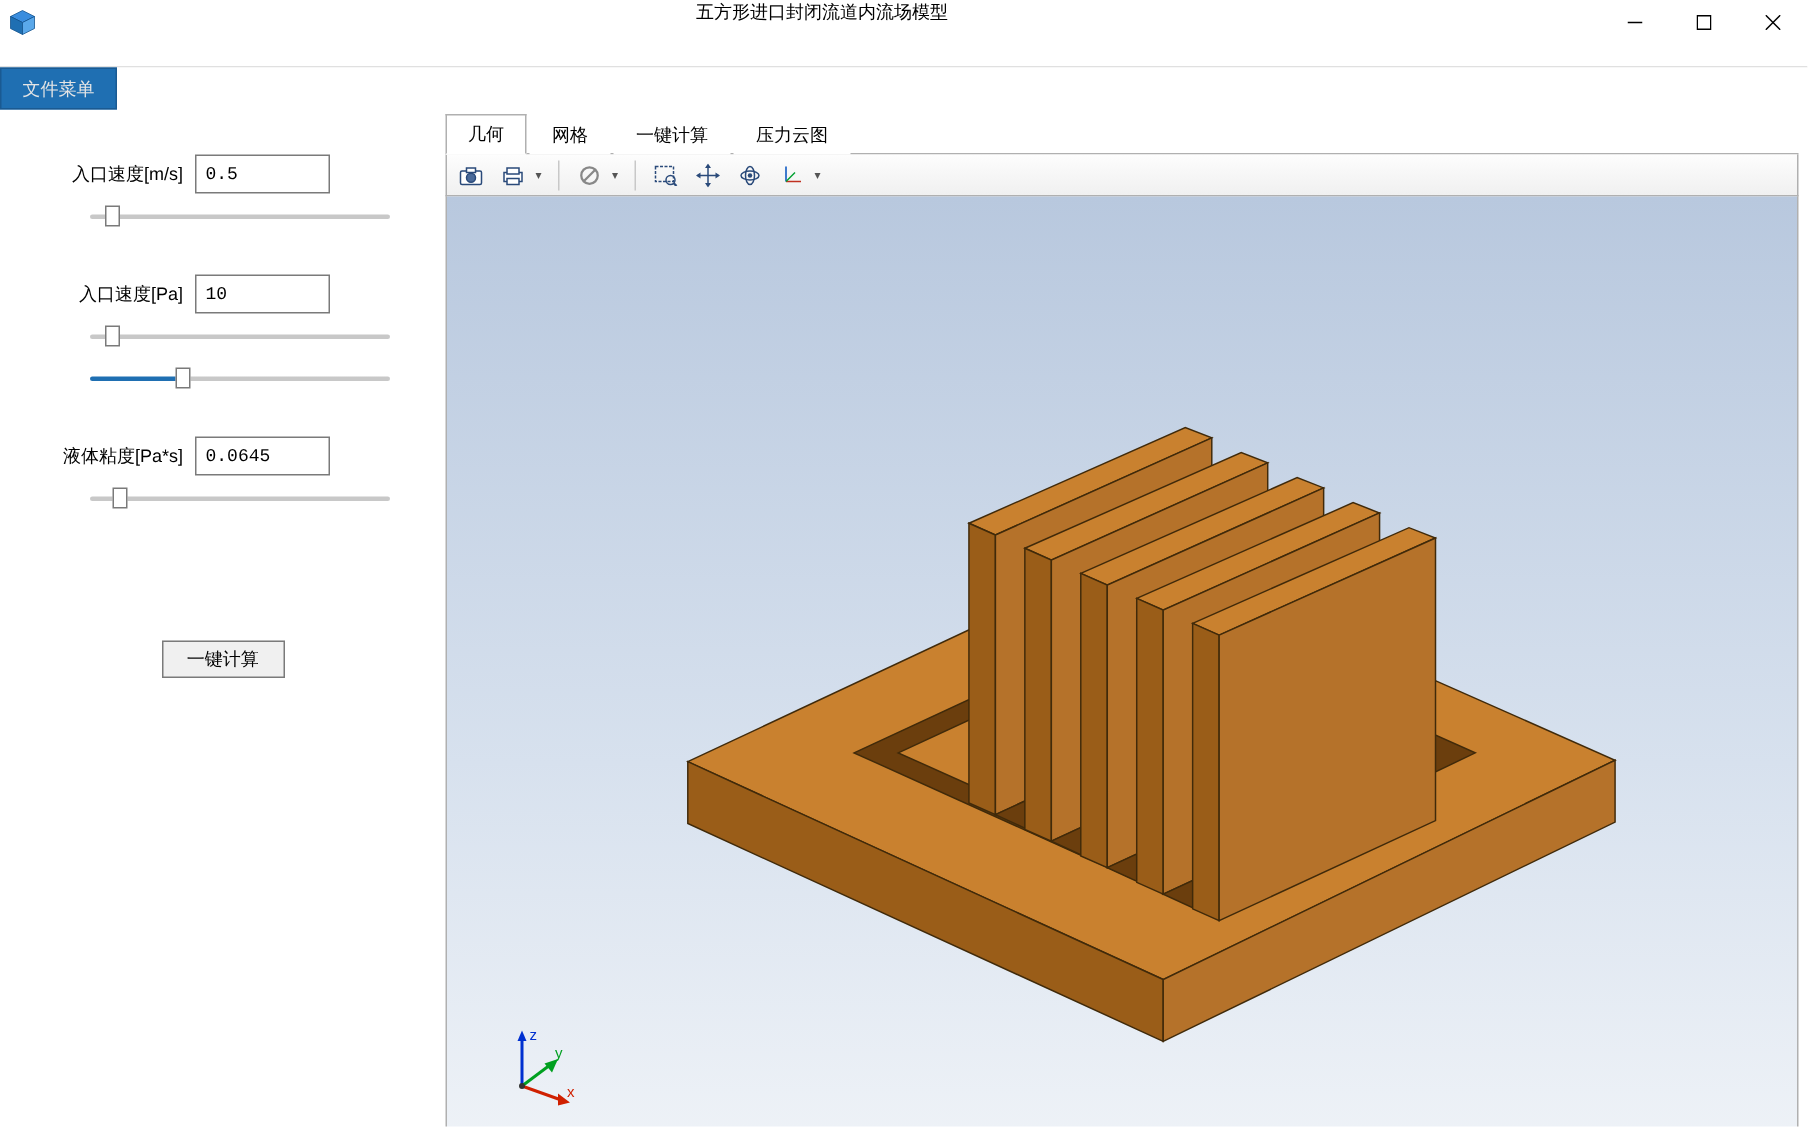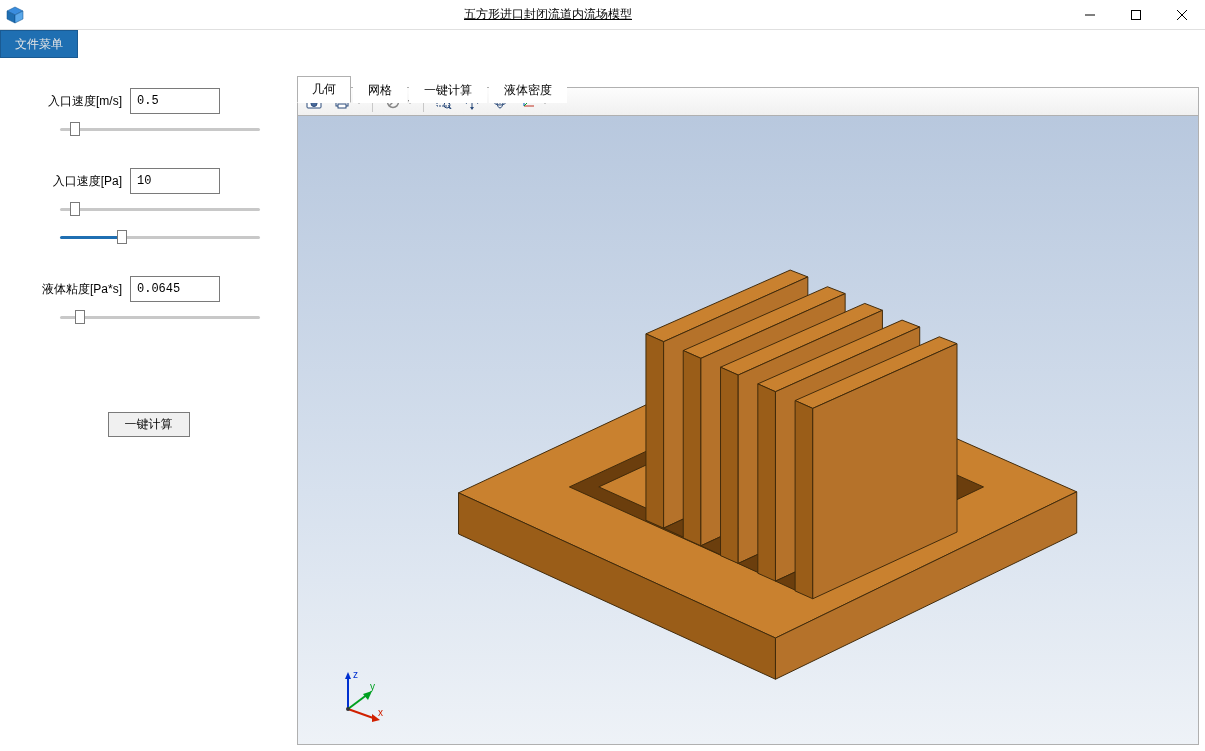--- a/index.html
+++ b/index.html
@@ -1,19 +1,19 @@
 <!DOCTYPE html>
 <html><head>
 <meta charset="utf-8">
 <style>
   * { box-sizing: border-box; margin: 0; padding: 0; }
   html, body { width: 1205px; height: 751px; font-family: "Microsoft YaHei", "Segoe UI", sans-serif; font-size: 12px; background: #fff; overflow: hidden; }
 
   
-  .titlebar { height: 30px; background: #fff; display: flex; align-items: center; border-bottom: 1px solid #e0e0e0; text-decoration: underline; }
+  .titlebar { height: 45px; background: #fff; display: flex; border-bottom: 1px solid #e0e0e0; }
   .titlebar .app-icon { width: 29px; height: 30px; display: flex; align-items: center; justify-content: center; }
   .titlebar .title { flex: 1; text-align: center; font-size: 12px; color: #000; }
   .titlebar .controls { display: flex; }
   .titlebar .controls .btn { width: 46px; height: 30px; display: flex; align-items: center; justify-content: center; color: #000; }
 
   
   .menubar { height: 28px; background: #fff; display: flex; align-items: stretch; }
   .menubar .menu-item { background: #1f6fb2; color: #e5e5e5; padding: 0 14px; display: flex; align-items: center; font-size: 12px; border: 1px solid #1a5a92; }
 
   
@@ -30,21 +30,21 @@
   input[type=range] { -webkit-appearance: none; height: 4px; background: transparent; }
   input[type=range]::-webkit-slider-runnable-track { height: 3px; background: #c8c8c8; border-radius: 2px; }
   input[type=range].partial::-webkit-slider-runnable-track { background: linear-gradient(to right, #1f6fb2 0%, #1f6fb2 var(--pct,0%), #c8c8c8 var(--pct,0%), #c8c8c8 100%); }
   input[type=range]::-webkit-slider-thumb { -webkit-appearance: none; width: 10px; height: 14px; background: #fff; border: 1px solid #7a7a7a; margin-top: -6px; }
   .compute-row { margin-top: 76px; display: flex; justify-content: center; }
   .compute-btn { padding: 3px 16px; border: 1px solid #7a7a7a; background: #f0f0f0; font-size: 12px; }
 
   
   .right-panel { flex: 1; display: flex; flex-direction: column; padding-top: 6px; padding-right: 6px; padding-bottom: 6px; }
   .tabs { height: 24px; display: flex; align-items: flex-end; border-bottom: 1px solid #b0b0b0; }
-  .tab { padding: 4px 14px; font-size: 12px; color: #000; border: 1px solid transparent; border-bottom: none; margin-right: 2px; position: relative; top: 16px; background: #fff; }
+  .tab { padding: 4px 14px; font-size: 12px; color: #000; border: 1px solid transparent; border-bottom: none; margin-right: 2px; position: relative; top: 1px; background: #fff; }
   .tab.active { border-color: #b0b0b0; border-bottom: 1px solid #fff; }
 
   .toolbar { height: 28px; border: 1px solid #b0b0b0; border-top: none; background: linear-gradient(#fdfdfd,#f0f0f0); display: flex; align-items: center; padding: 0 4px; gap: 4px; }
   .toolbar .tbtn { width: 24px; height: 22px; display: flex; align-items: center; justify-content: center; border: 1px solid transparent; }
   .toolbar .sep { width: 1px; height: 20px; background: #c8c8c8; margin: 0 4px; }
   .toolbar .tbtn svg { display: block; }
   .toolbar .drop { width: 10px; display: flex; align-items: center; justify-content: center; color: #555; font-size: 8px; margin-left: -4px; }
 
   .viewport { flex: 1; border: 1px solid #b0b0b0; border-top: none; background: linear-gradient(#b8c8de 0%, #d7e1ee 60%, #eef2f7 100%); position: relative; overflow: hidden; }
 
@@ -125,21 +125,21 @@
     <div class="compute-row">
       <button class="compute-btn">一键计算</button>
     </div>
   </div>
 
   <div class="right-panel">
     <div class="tabs">
       <div class="tab active">几何</div>
       <div class="tab">网格</div>
       <div class="tab">一键计算</div>
-      <div class="tab">液体密度</div>
+      <div class="tab">压力云图</div>
     </div>
 
     <div class="toolbar">
       <div class="tbtn">
         <svg width="16" height="14">
             <rect x="1" y="4" width="14" height="9" rx="1" fill="#fff" stroke="#2a4a7a"></rect>
             <rect x="5" y="2" width="6" height="3" fill="#fff" stroke="#2a4a7a"></rect>
             <circle cx="8" cy="8.5" r="3" fill="#4a6a9a" stroke="#2a4a7a"></circle>
           </svg>
       </div>

